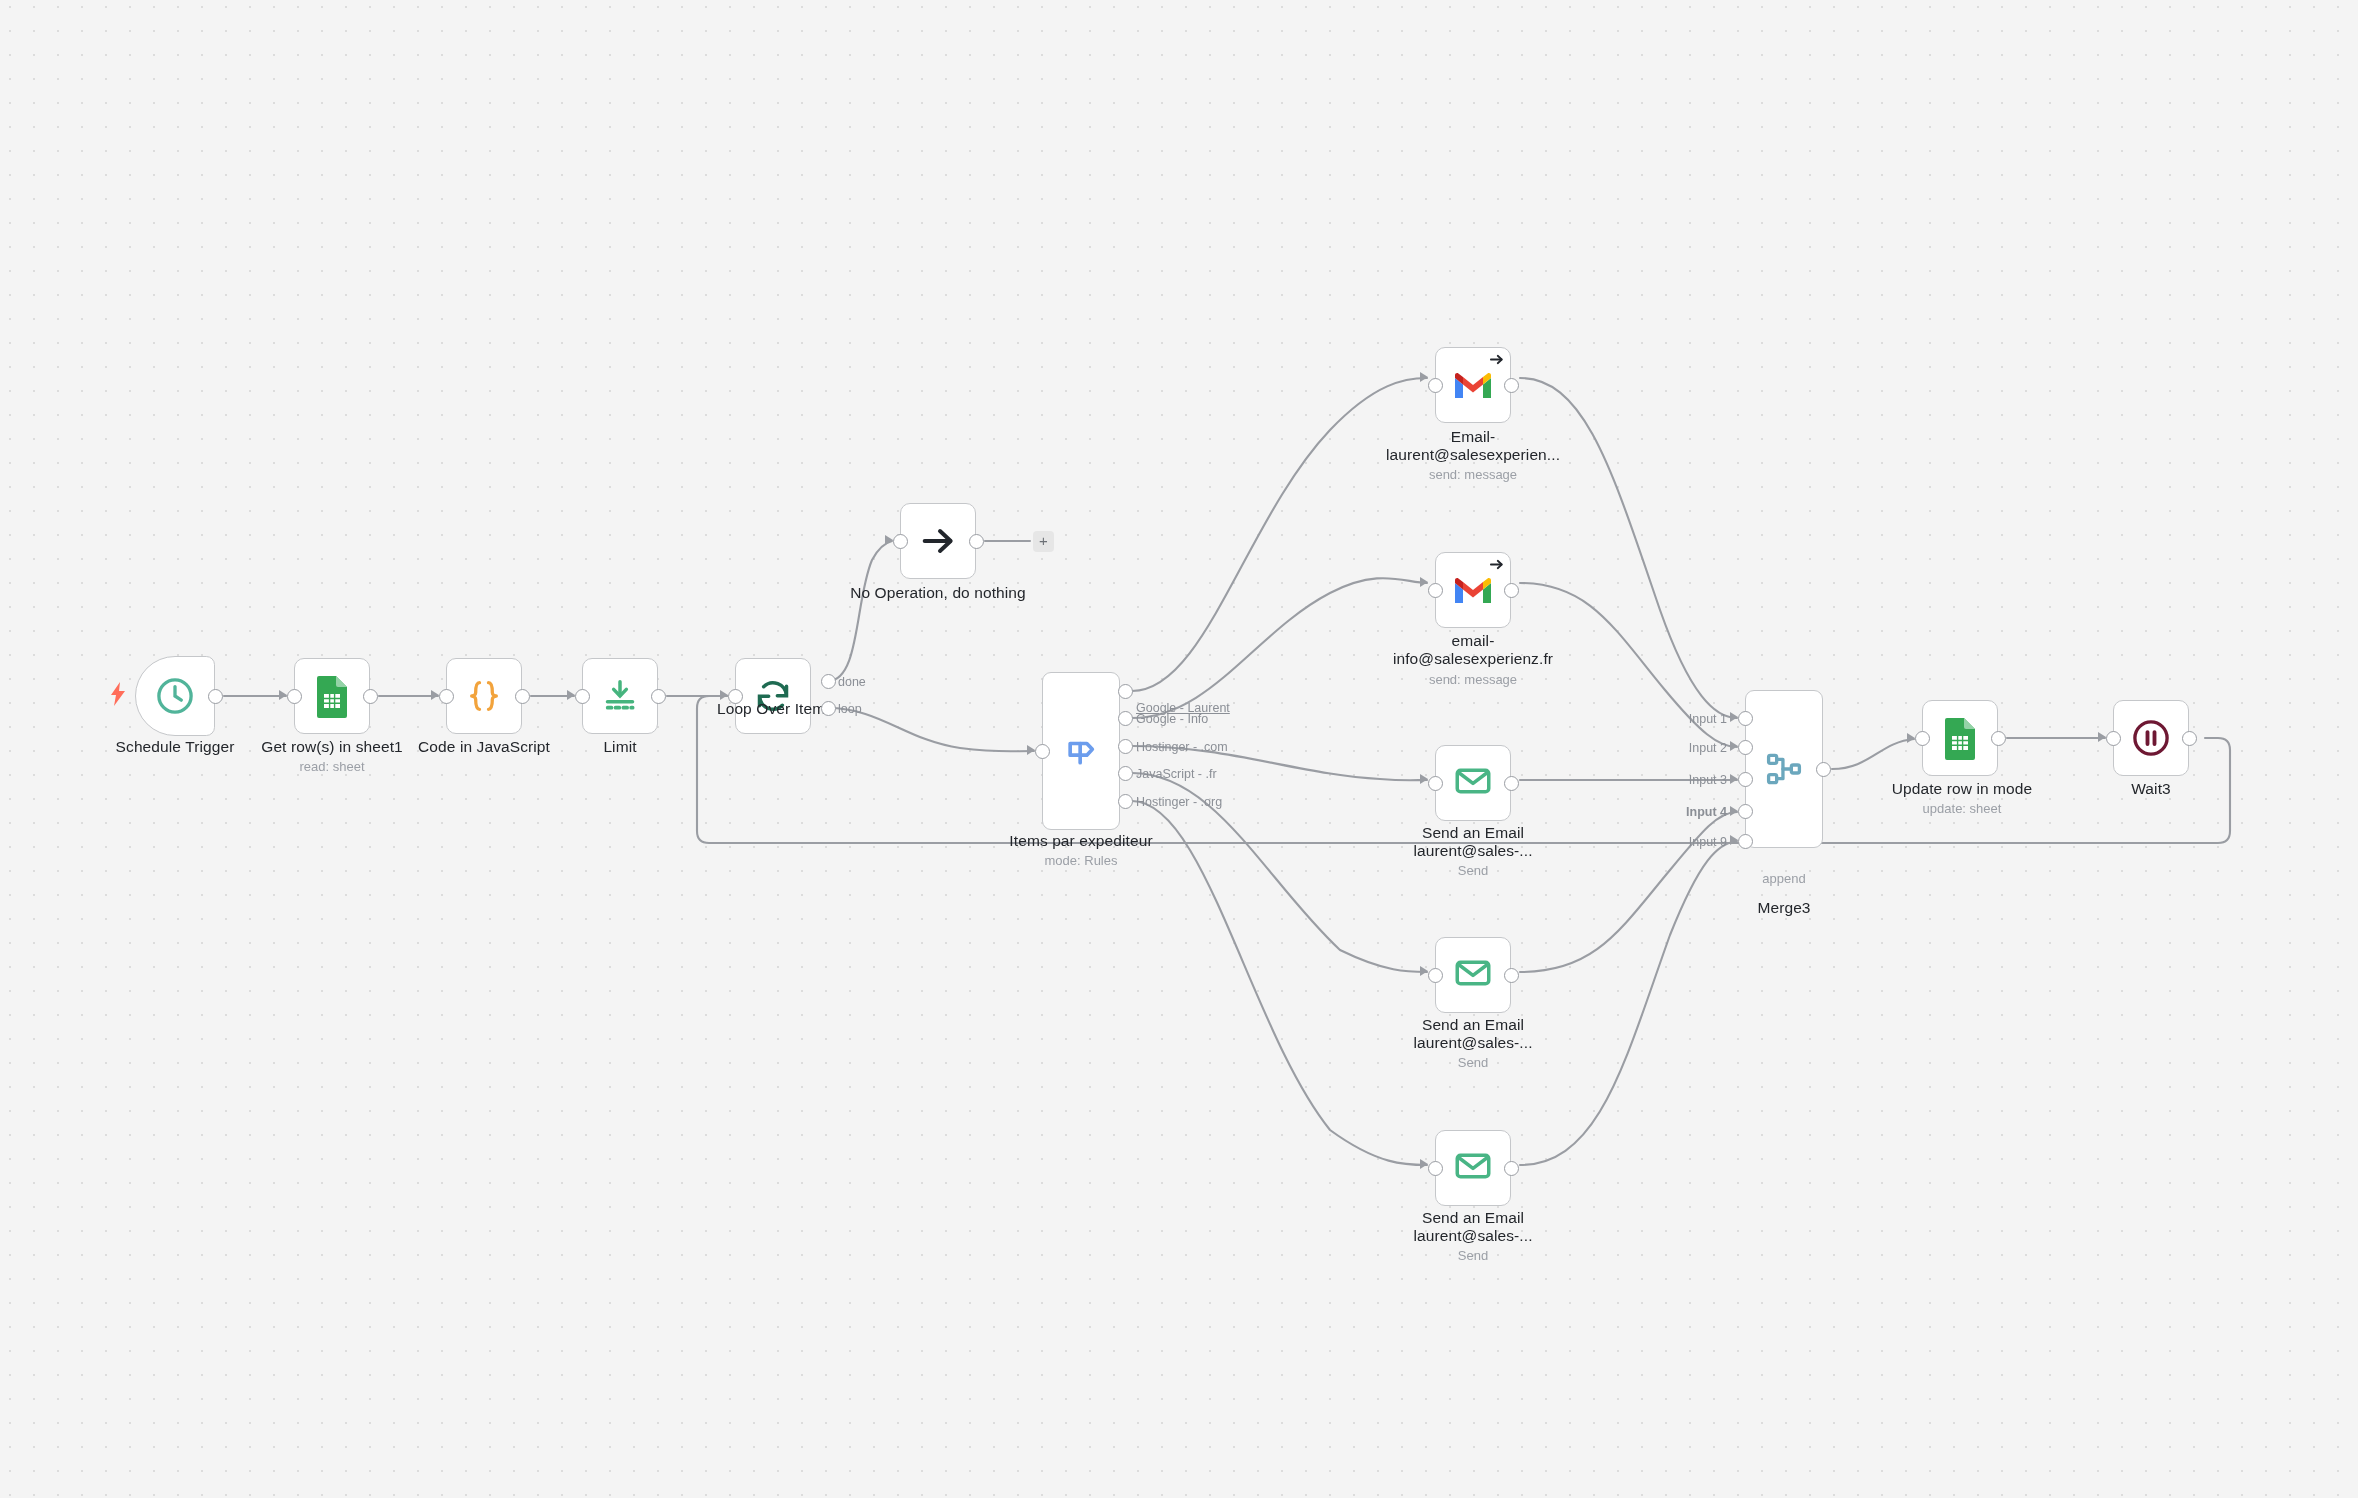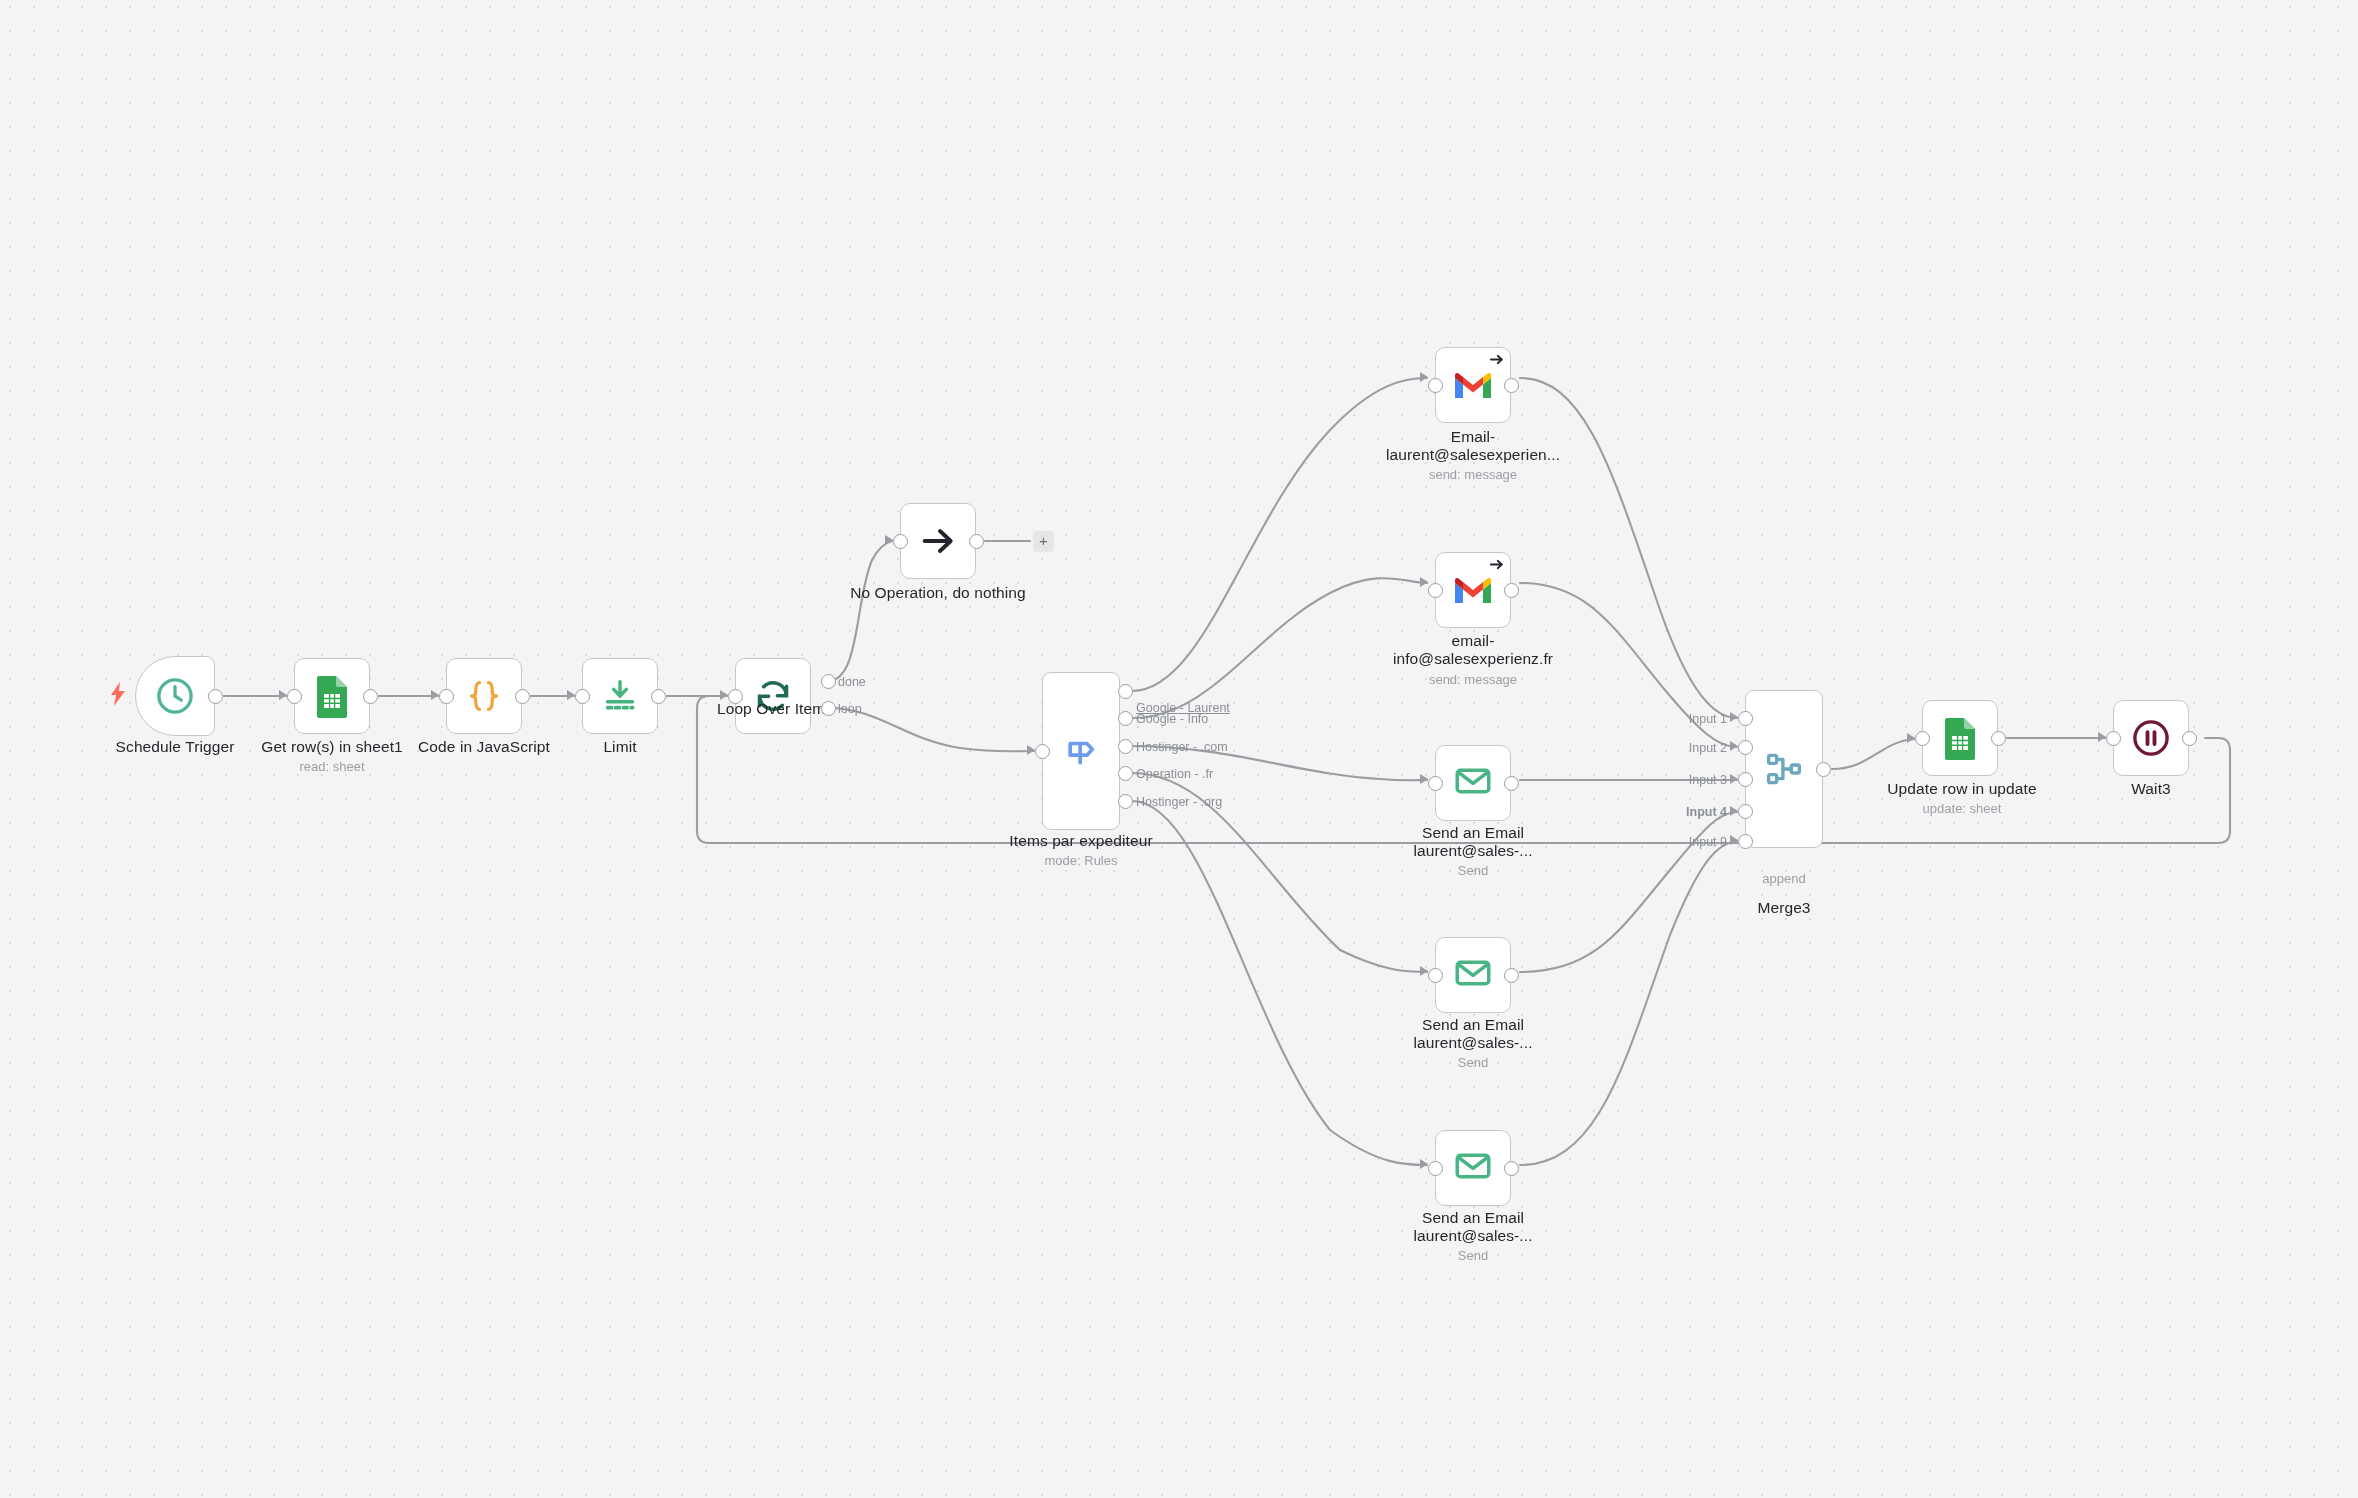--- a/index.html
+++ b/index.html
@@ -280,21 +280,21 @@
   </div>
   <div class="dot" style="left:1035px; top:744px;"></div>
   <div class="dot" style="left:1118px; top:684px;"></div>
   <div class="dot" style="left:1118px; top:711px;"></div>
   <div class="dot" style="left:1118px; top:739px;"></div>
   <div class="dot" style="left:1118px; top:766px;"></div>
   <div class="dot" style="left:1118px; top:794px;"></div>
   <div class="port-label right" style="left:1136px; top:701px;text-decoration:underline;">Google - Laurent</div>
   <div class="port-label right" style="left:1136px; top:712px;">Google - Info</div>
   <div class="port-label right" style="left:1136px; top:740px;">Hostinger - .com</div>
-  <div class="port-label right" style="left:1136px; top:767px;">Operation - .fr</div>
+  <div class="port-label right" style="left:1136px; top:767px;">JavaScript - .fr</div>
   <div class="port-label right" style="left:1136px; top:795px;">Hostinger - .org</div>
   <div class="label" style="left:951px; top:832px; width:260px;">Items par expediteur</div>
   <div class="sublabel" style="left:951px; top:854px; width:260px;">mode: Rules</div>
 
   <div class="node n-std" style="left:1435px; top:347px;">
     <span>
       <svg class="ic" width="40" height="31" viewBox="0 0 40 31">
         <path d="M2 28 V8 L10 14.5 V28 z" fill="#4285f4"></path>
         <path d="M30 28 V14.5 L38 8 V28 z" fill="#34a853"></path>
         <path d="M2 8 L2 5 C2 3.3 4 2.3 5.4 3.4 L10 7 V14.5 z" fill="#c5221f"></path>
@@ -412,21 +412,21 @@
         <path d="M22 2 l11 11 H24 a2 2 0 0 1 -2 -2 z" fill="#94d3a7"></path>
         <rect x="10" y="20" width="16" height="14" fill="#fff"></rect>
         <g stroke="#34a853" stroke-width="1.4">
           <path d="M10 24.5 H26 M10 29.2 H26 M15.6 20 V34 M20.6 20 V34"></path>
         </g>
       </svg>
     </span>
   </div>
   <div class="dot" style="left:1915px; top:731px;"></div>
   <div class="dot" style="left:1991px; top:731px;"></div>
-  <div class="label" style="left:1872px; top:780px; width:180px;">Update row in update</div>
+  <div class="label" style="left:1872px; top:780px; width:180px;">Update row in mode</div>
   <div class="sublabel" style="left:1872px; top:802px; width:180px;">update: sheet</div>
 
   <div class="node n-std" style="left:2113px; top:700px;">
     <span>
       <svg class="ic" width="42" height="42" viewBox="0 0 24 24" fill="none" stroke="#6e1833" stroke-width="1.9" stroke-linecap="round">
         <circle cx="12" cy="12" r="9.2"></circle>
         <path d="M10 8.6 V15.4 M14 8.6 V15.4" stroke-width="2.2"></path>
       </svg>
     </span>
   </div>

